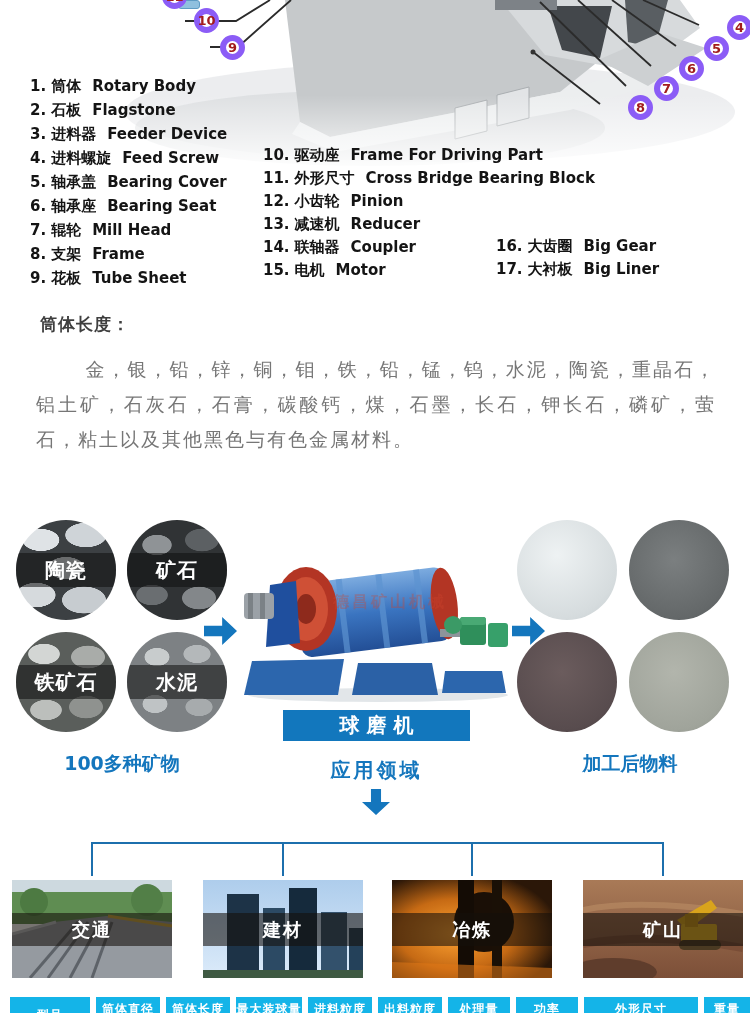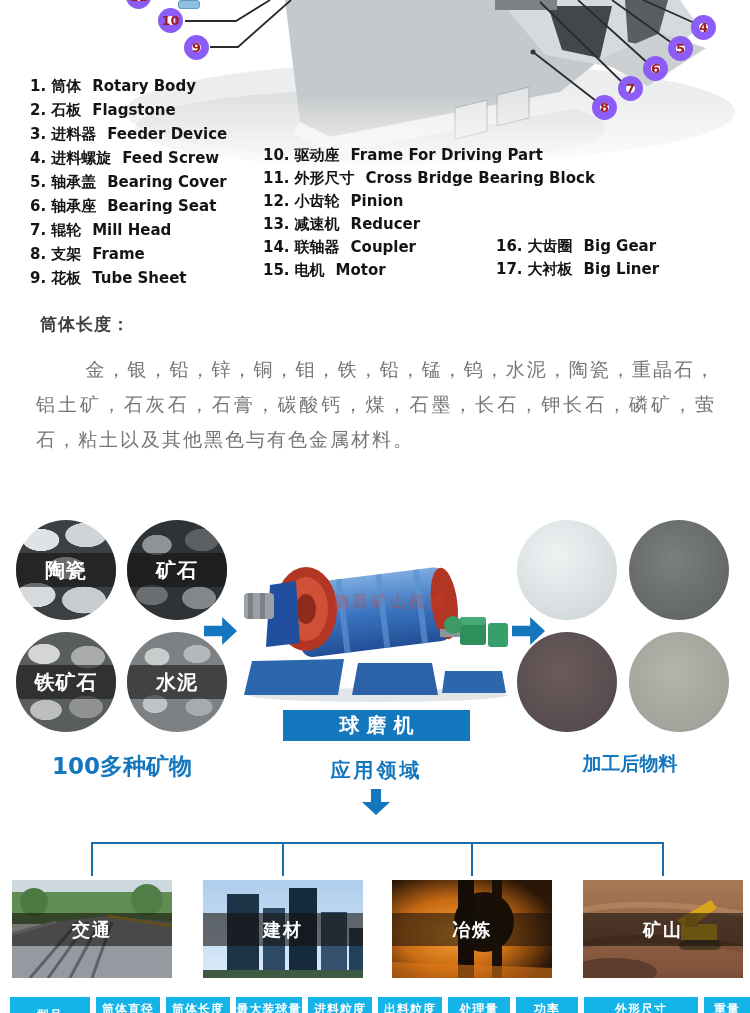--- a/index.html
+++ b/index.html
@@ -2,23 +2,23 @@
 <html><head>
 <meta charset="utf-8">
 <style>
   * { margin:0; padding:0; box-sizing:border-box; }
   body { background:#888; font-family:"DejaVu Sans","Liberation Sans",sans-serif; }
   .page { position:relative; width:750px; height:1013px; background:#fff; overflow:hidden; margin:0 auto; }
 
   
   .diagram { position:absolute; left:0; top:0; width:750px; height:262px; }
   .top-machine { position:absolute; left:0; top:0; }
-  .callout { position:absolute; width:25px; height:25px; border:8px solid #8b5cf6; border-radius:50%;
+  .callout { position:absolute; width:25px; height:25px; border:6px solid #8b5cf6; border-radius:50%;
              background:#fff; color:#a21c1c; font-size:13px; font-weight:700;
-             display:flex; align-items:center; justify-content:center; }
+             display:flex; align-items:center; justify-content:center;margin-left:36px; }
   .blue-chip { position:absolute; left:178px; top:0; width:22px; height:9px; background:#8fc0de;
                border-radius:3px; border:1px solid #5f9cc4; }
   .plist { position:absolute; color:#141414; font-size:15px; font-weight:600; }
   .plist .row { display:flex; align-items:baseline; white-space:nowrap; }
   .plist-left .row { height:24px; }
   .plist-mid .row, .plist-right .row { height:23px; }
   .plist-left  { left:30px;  top:29px; }
   .plist-mid   { left:263px; top:98px; }
   .plist-right { left:496px; top:189px; }
   .p-num { margin-right:5px; }
@@ -69,21 +69,21 @@
   .arrow-down { position:absolute; left:362px; top:789px; width:28px; height:26px; background:#1476bd;
       clip-path:polygon(32% 0,68% 0,68% 50%,100% 50%,50% 100%,0 50%,32% 50%); }
 
   .machine-wrap { position:absolute; left:240px; top:533px; width:276px; height:172px; }
   .watermark { position:absolute; left:300px; top:592px; width:180px; text-align:center;
                color:rgba(205,70,45,0.35); font-size:16px; font-weight:700; letter-spacing:3px; }
   .mill-btn { position:absolute; left:283px; top:710px; width:187px; height:31px; background:#1277bd;
               color:#fff; font-size:20px; font-weight:700; letter-spacing:7px; padding-left:7px;
               display:flex; align-items:center; justify-content:center; }
   .cap { position:absolute; text-align:center; color:#1476bd; font-weight:700; }
-  .cap-in  { left:22px;  top:751px; width:200px; font-size:23px; }
+  .cap-in  { left:22px;  top:751px; width:200px; font-size:19px; }
   .cap-out { left:530px; top:751px; width:200px; font-size:19px; }
   .cap-app { left:283px; top:757px; width:187px; font-size:20px; letter-spacing:3px; }
 
   
   .bk { position:absolute; background:#1c6fad; }
   .bk-h { left:91px; top:842px; width:573px; height:2px; }
   .bk-v { top:842px; width:2px; height:34px; }
   .fig { position:absolute; top:880px; width:160px; height:98px; overflow:hidden; }
   .fig .band { position:absolute; left:0; right:0; top:33px; height:33px; background:rgba(20,16,10,0.58);
                display:flex; align-items:center; justify-content:center; color:#fff; font-size:18px;

